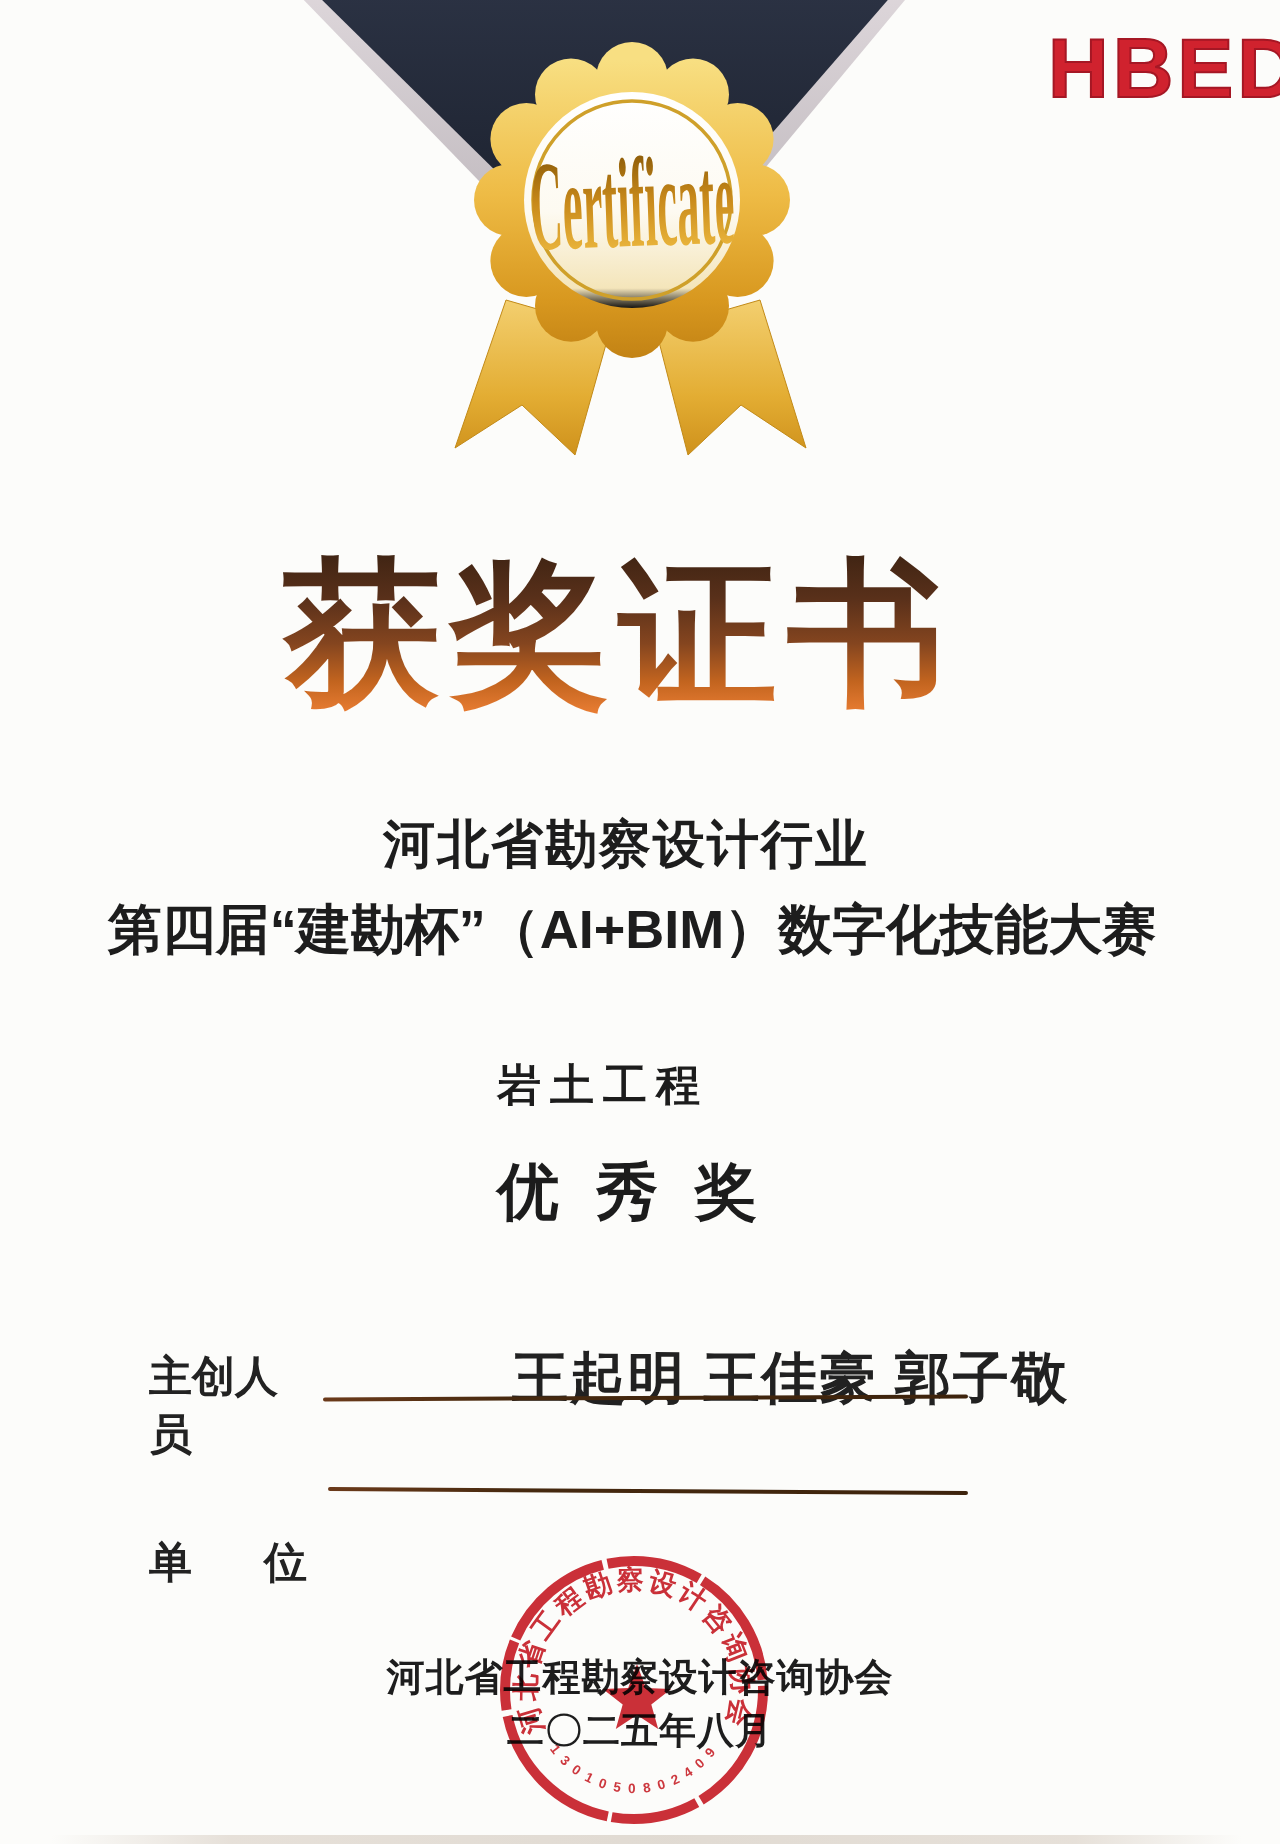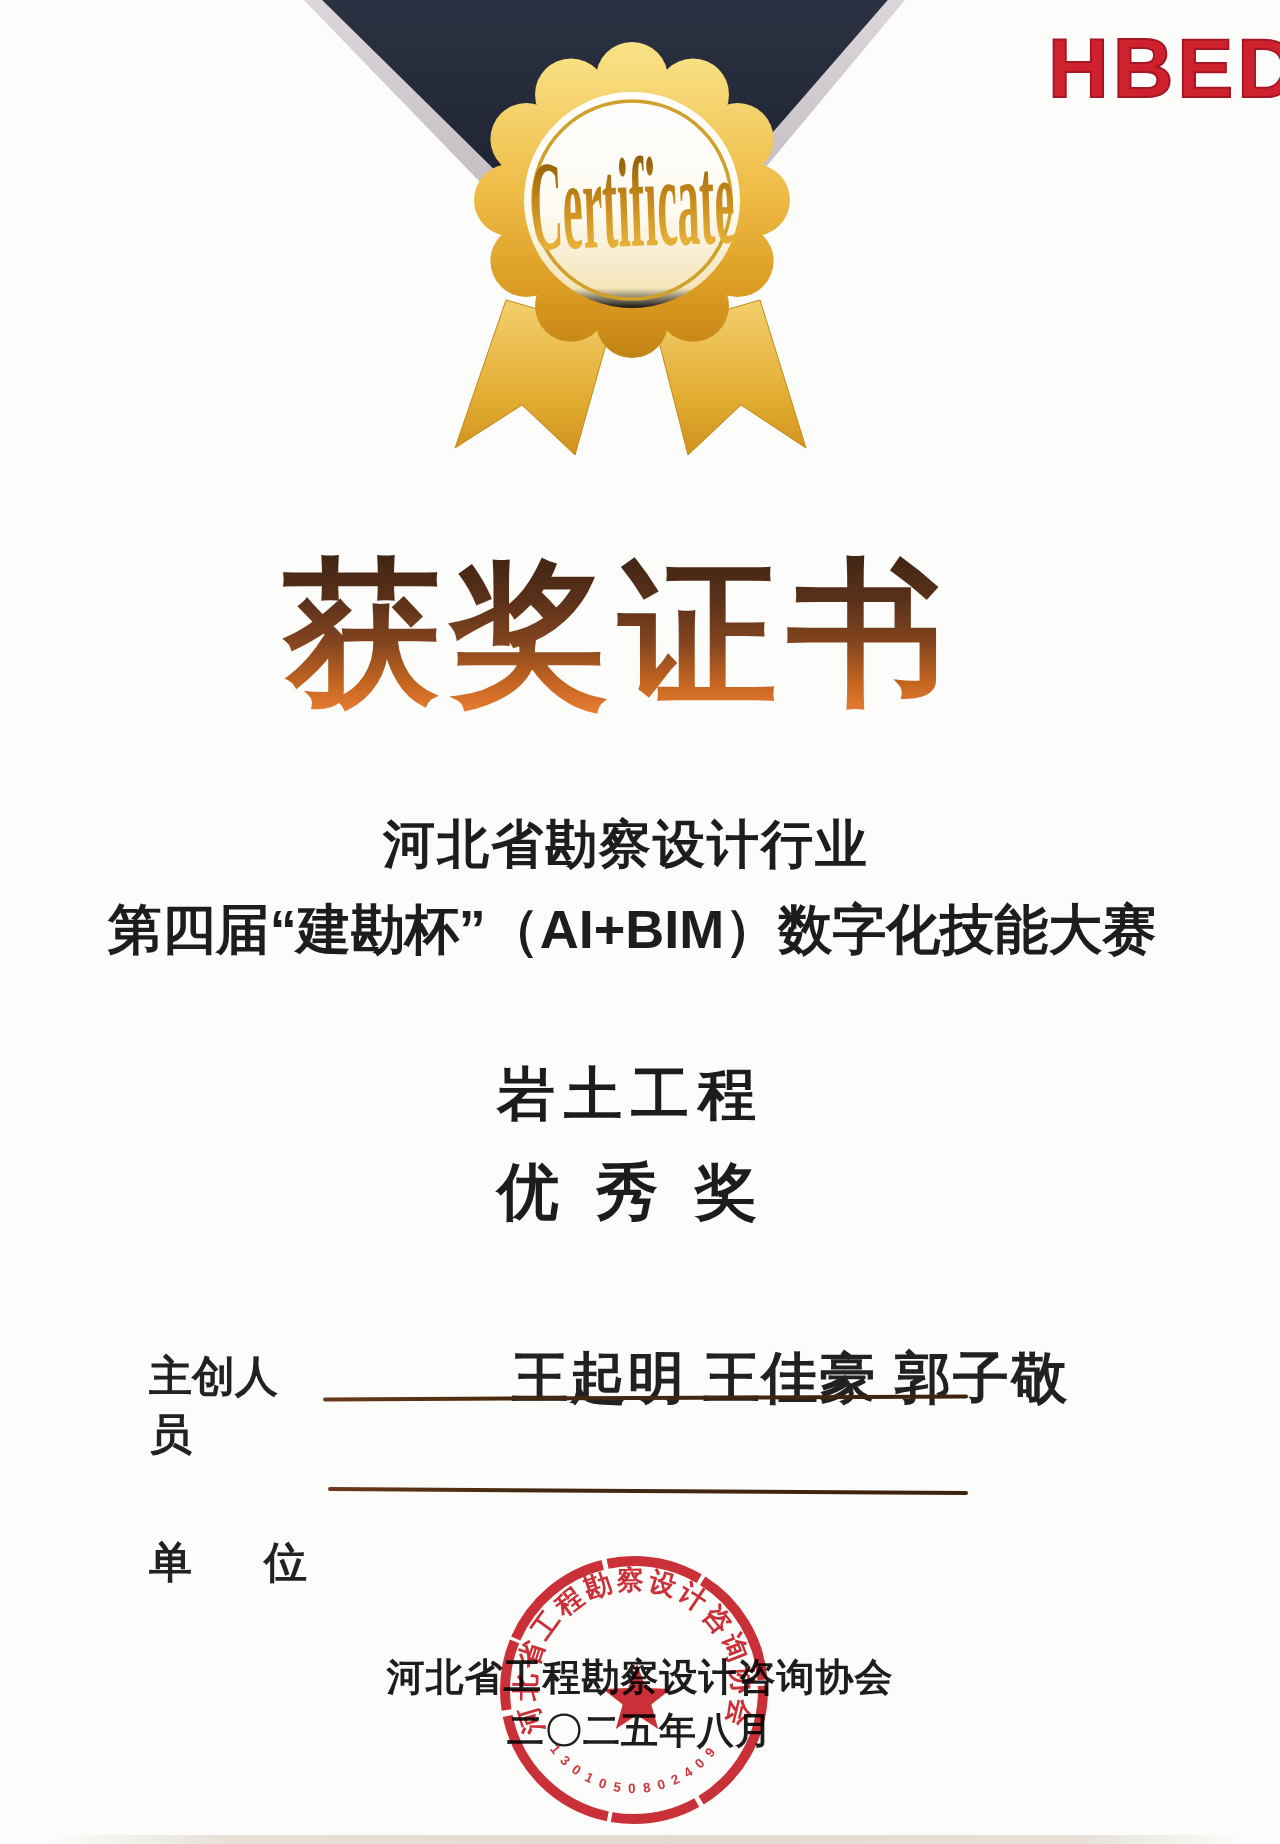--- a/index.html
+++ b/index.html
@@ -14,21 +14,21 @@
         -webkit-text-stroke:2px #a51724;}
   
   #title{left:0;right:0;top:552px;text-align:center;transform:translateX(-26px);
          font-family:"Liberation Serif","DejaVu Serif",serif;font-weight:700;
          font-size:158px;line-height:1.05;letter-spacing:10px;padding-left:10px;
          background:linear-gradient(180deg,#3f2413 0%,#59301a 28%,#84451f 55%,#c2641f 78%,#ef8136 100%);
          -webkit-background-clip:text;background-clip:text;color:transparent;}
   .cline{left:0;right:0;text-align:center;color:#1d1d1d;font-weight:700;}
   #line1{top:810px;font-size:52px;transform:translateX(-14px);letter-spacing:2px;}
   #line2{top:894px;font-size:54px;transform:translateX(-8px);letter-spacing:0px;}
-  #category{left:497px;top:1056px;font-size:58px;font-weight:700;letter-spacing:9px;}
+  #category{left:497px;top:1056px;font-size:44px;font-weight:700;letter-spacing:9px;}
   #award{left:497px;top:1150px;font-size:62px;font-weight:700;letter-spacing:37px;}
   
   .field-label{font-size:43px;font-weight:700;color:#222;}
   #label-creators{left:149px;top:1348px;width:158px;}
   #label-unit{left:149px;top:1508px;width:158px;text-align:justify;text-align-last:justify;margin-top:26px;}
   #creators-value{left:512px;top:1341px;font-size:56px;font-weight:700;letter-spacing:2px;color:#212121;}
   #unit-value{left:512px;top:1422px;font-size:46px;font-weight:700;letter-spacing:0px;color:#212121;}
   .sign-line{height:4px;background:linear-gradient(90deg,#6b3a1a,#46290f 30%,#3d230c);border-radius:2px;}
   #line-creators{left:323px;top:1396px;width:645px;transform:rotate(-0.25deg);}
   #line-unit{left:328px;top:1489px;width:640px;transform:rotate(0.35deg);}

